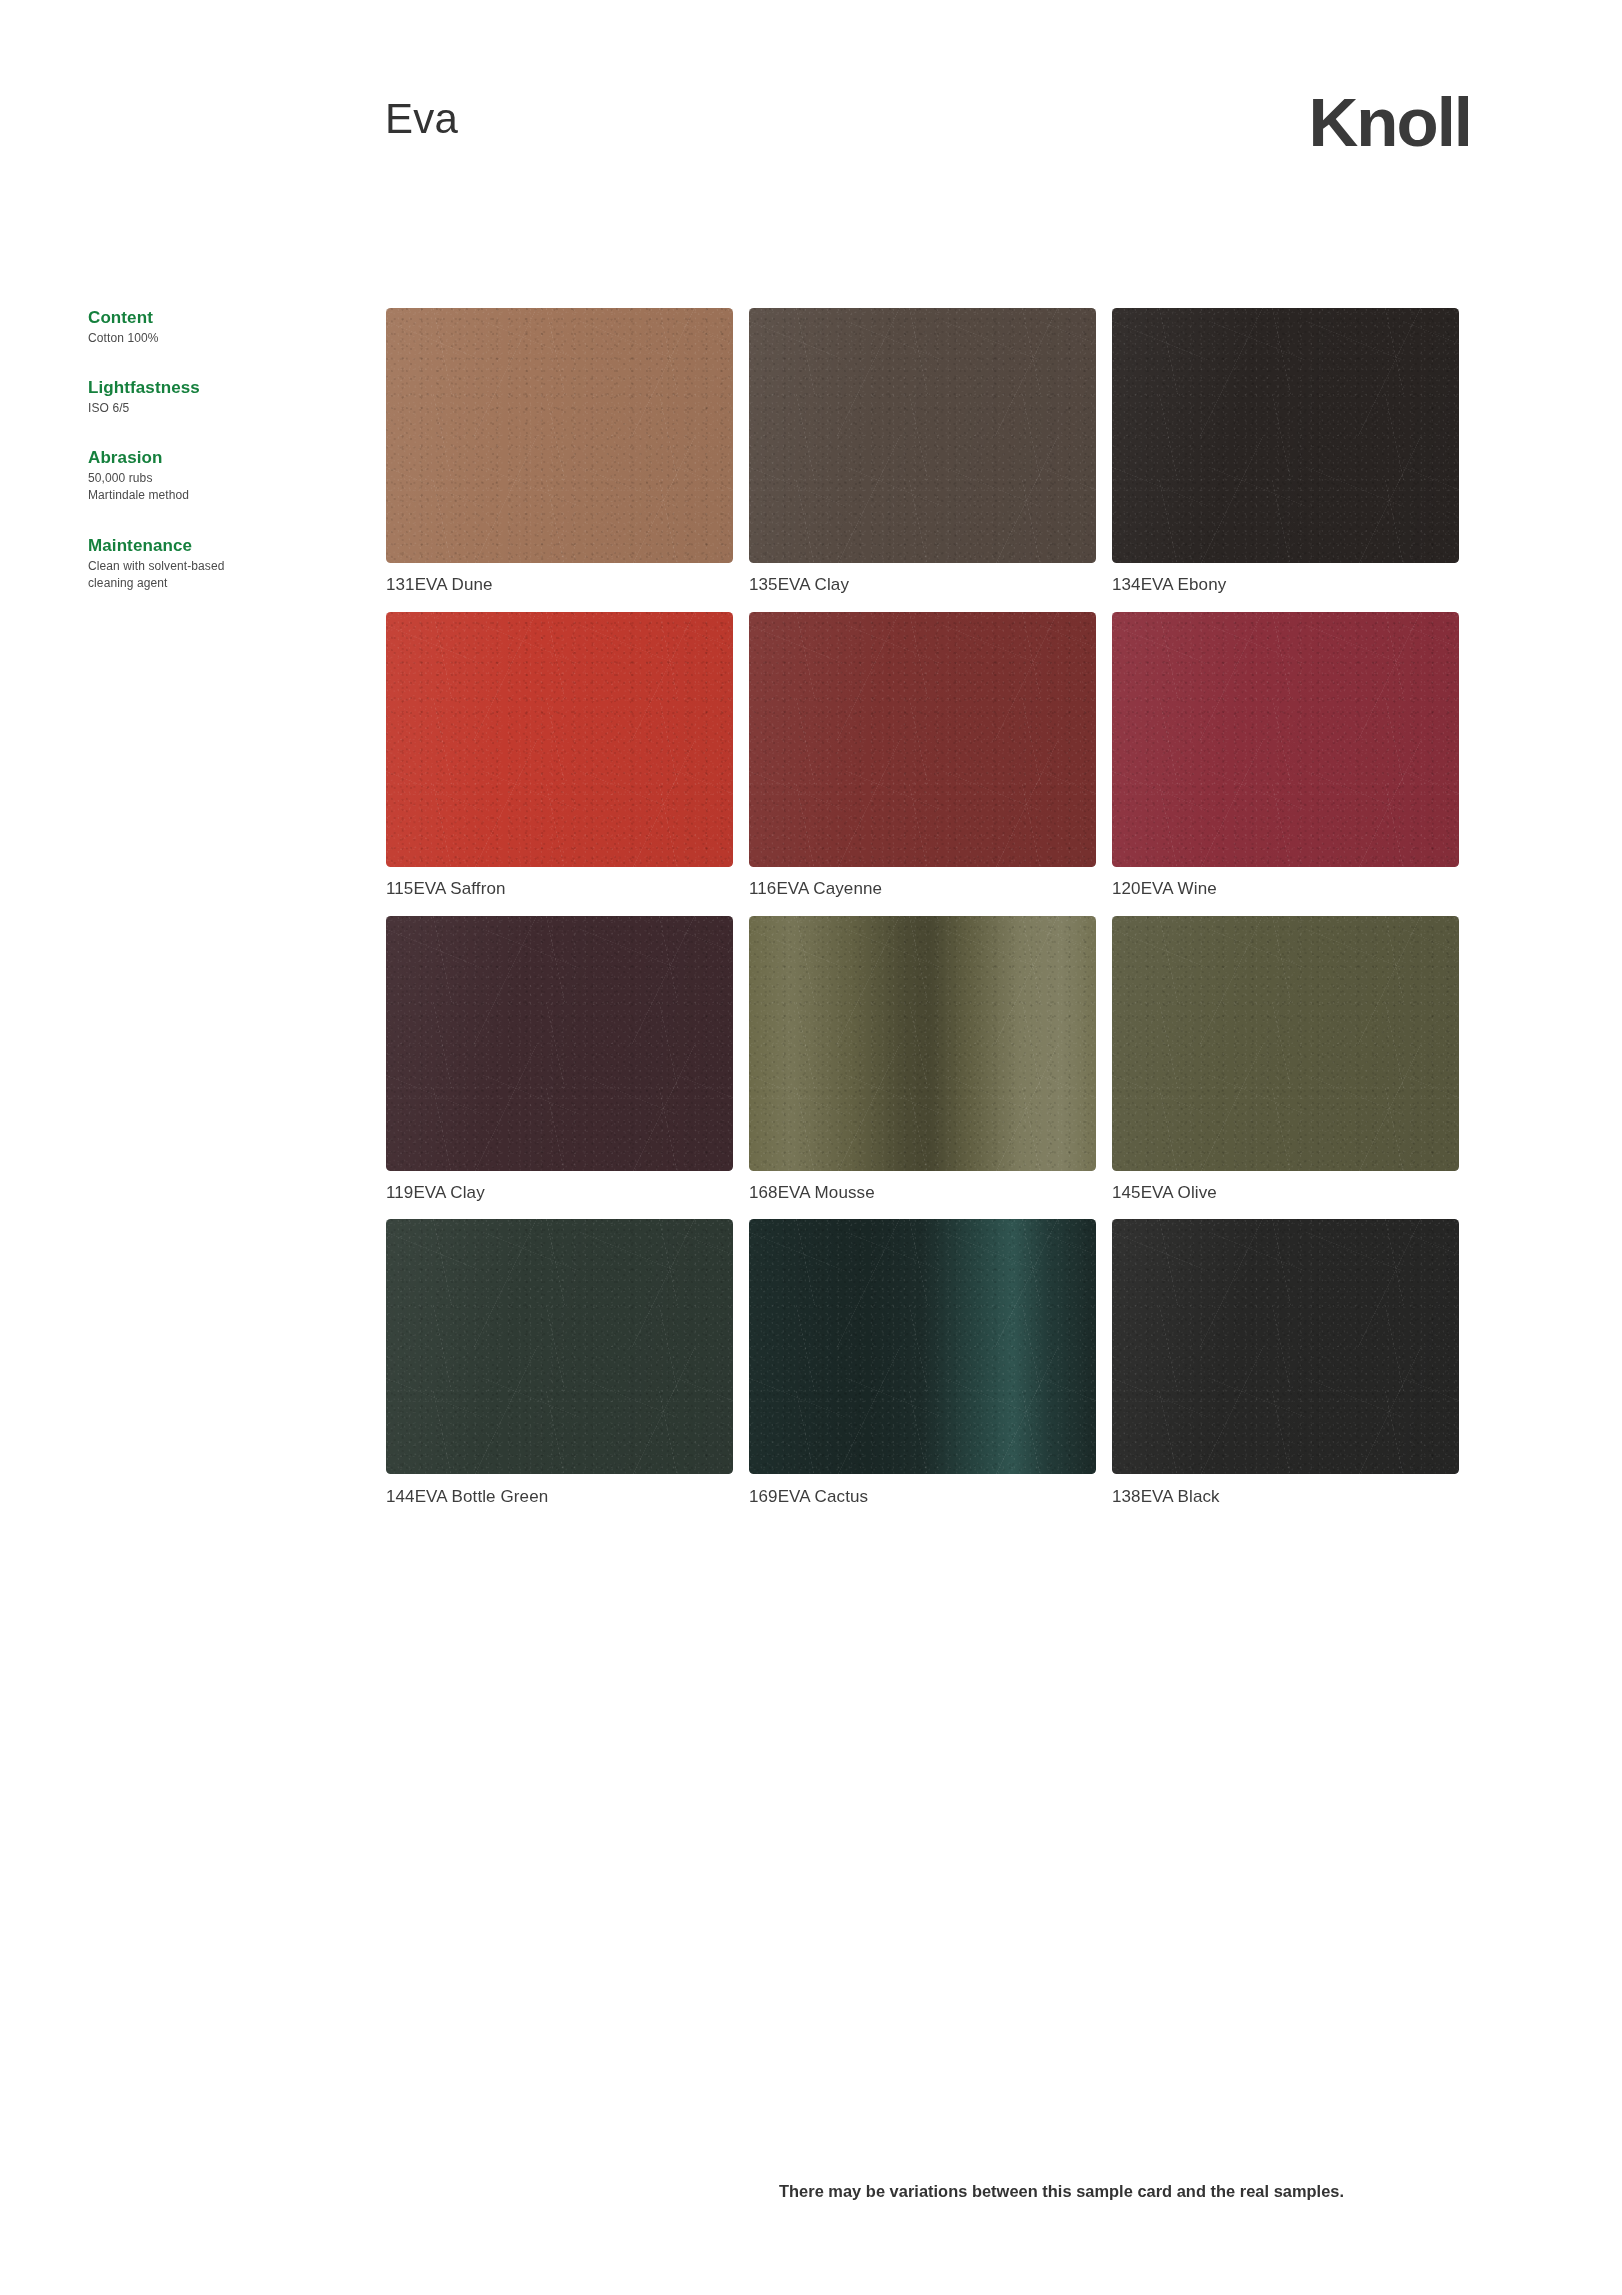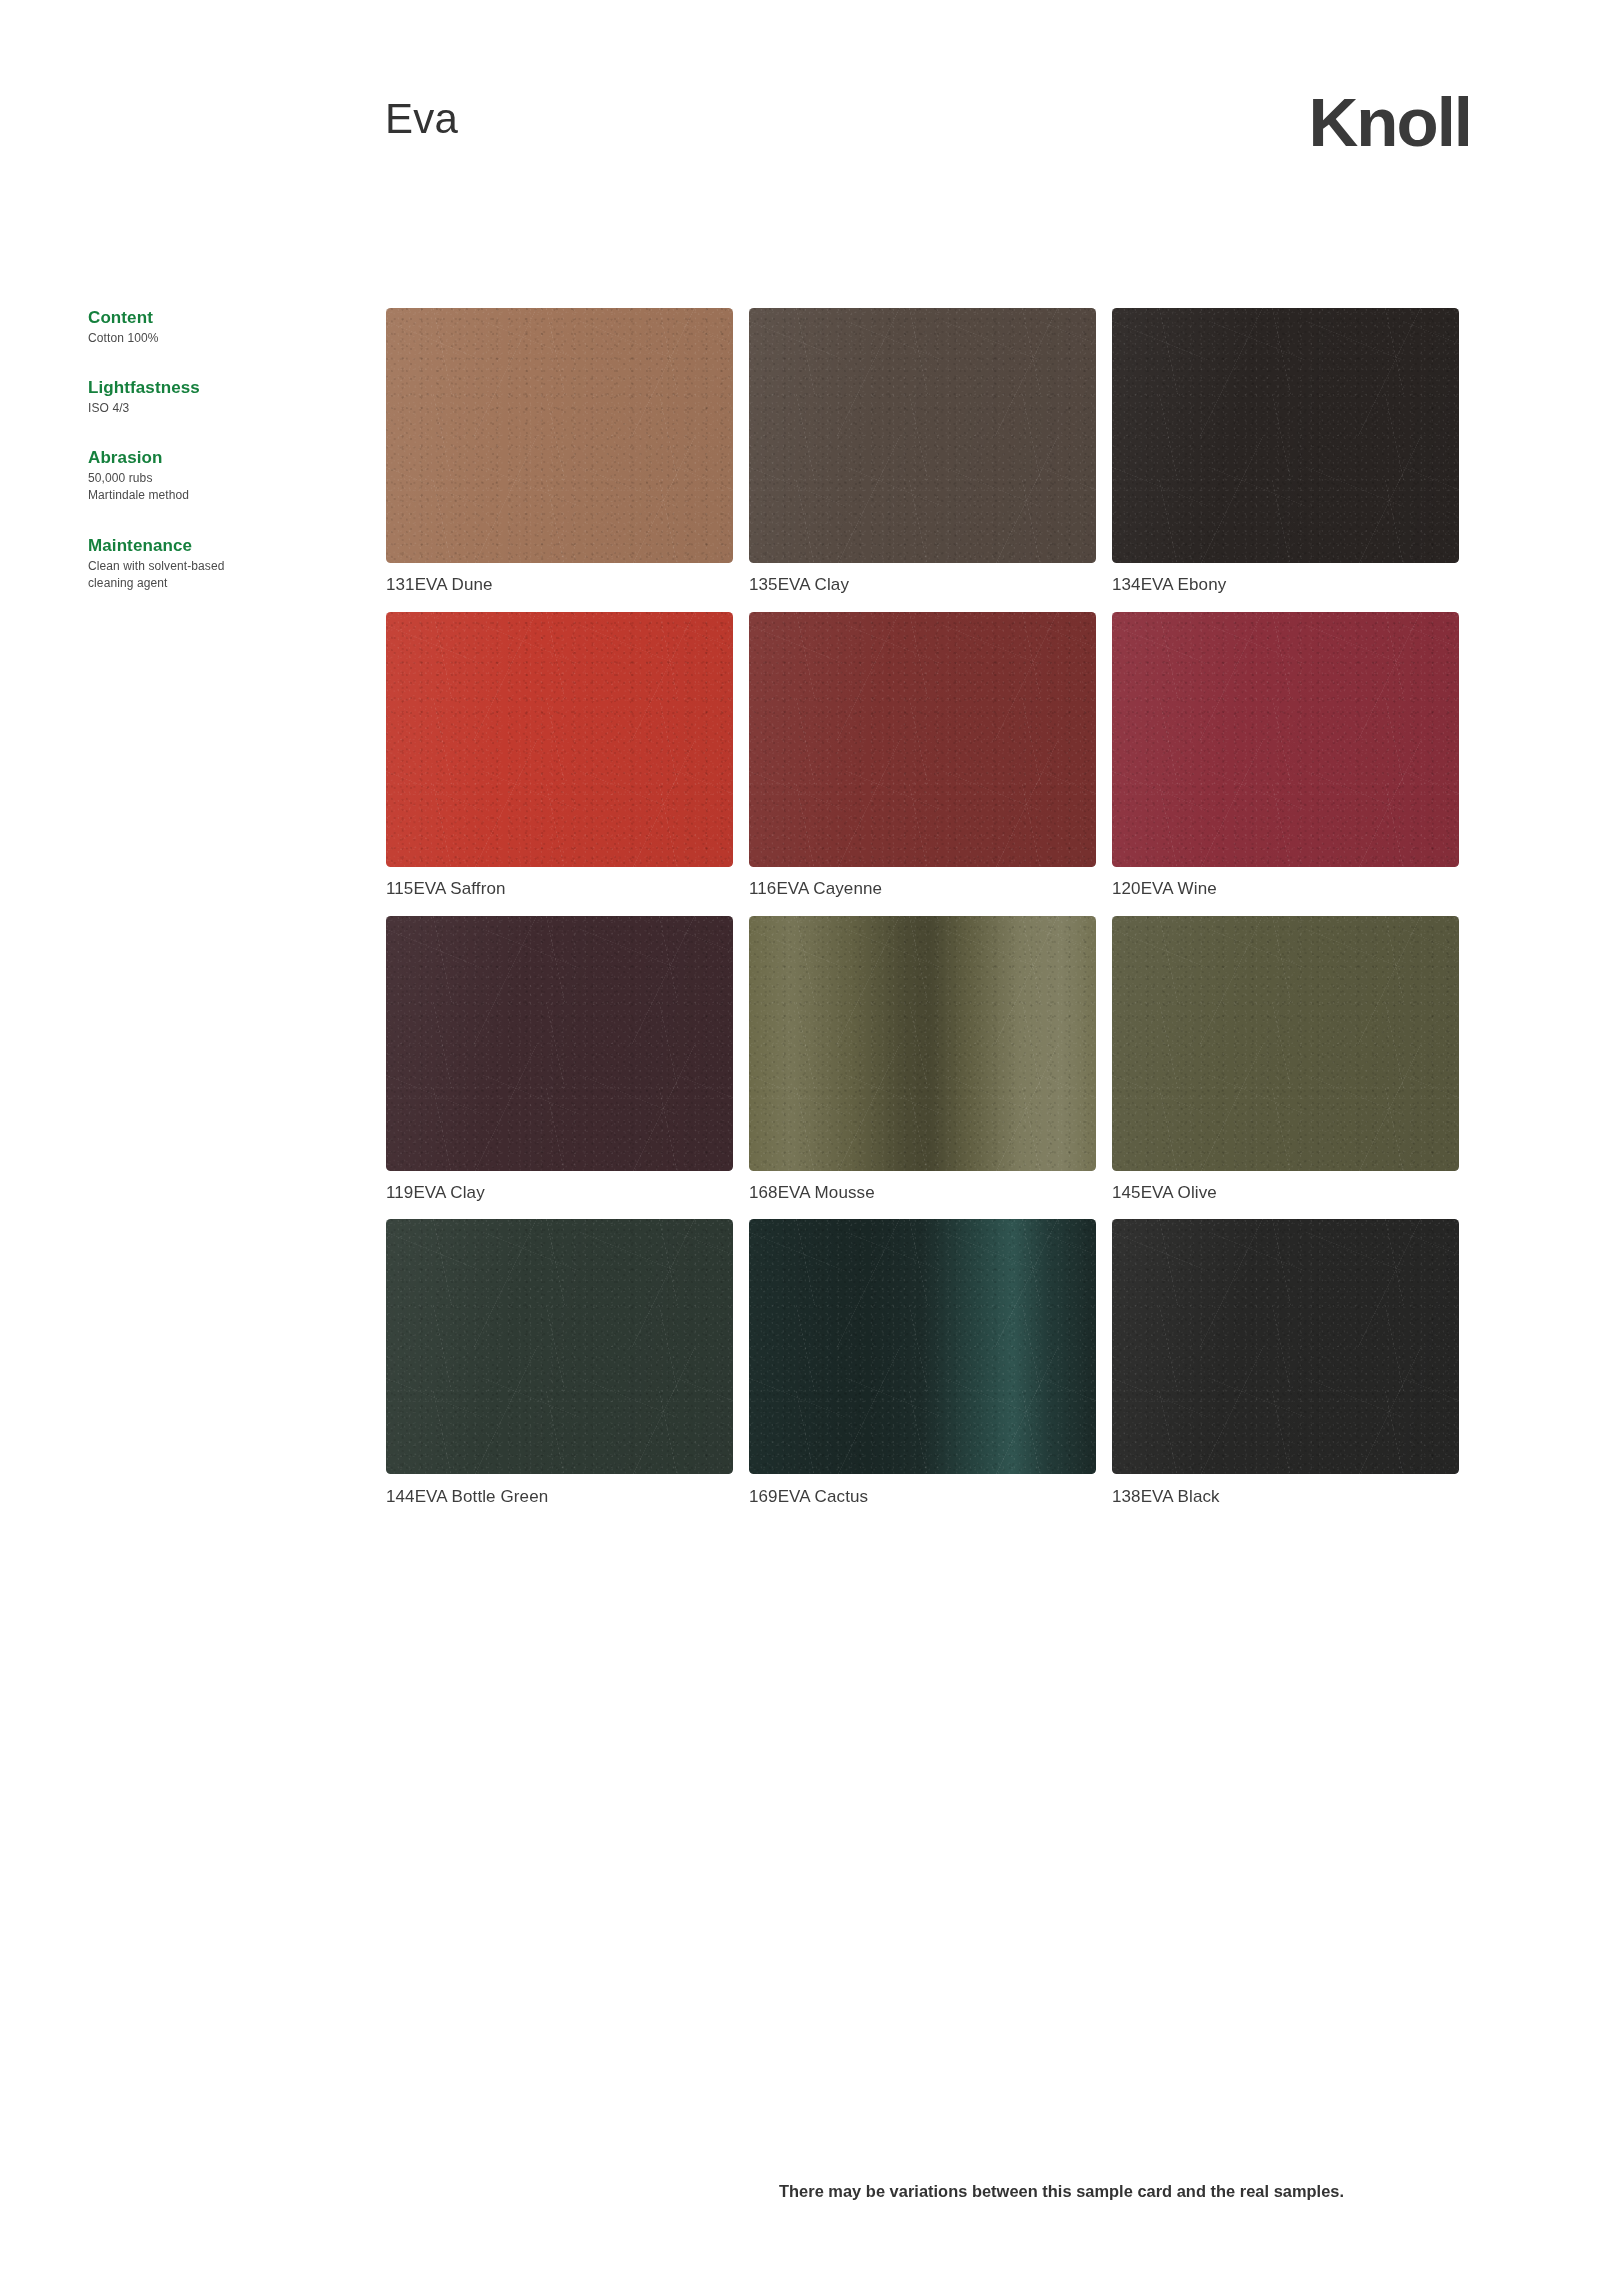--- a/index.html
+++ b/index.html
@@ -199,21 +199,21 @@
 
 <div class="spec-column">
 
   <div class="spec-block">
     <div class="spec-heading">Content</div>
     <div class="spec-value">Cotton 100%</div>
   </div>
 
   <div class="spec-block">
     <div class="spec-heading">Lightfastness</div>
-    <div class="spec-value">ISO 4/3</div>
+    <div class="spec-value">ISO 6/5</div>
   </div>
 
   <div class="spec-block">
     <div class="spec-heading">Abrasion</div>
     <div class="spec-value">50,000 rubs</div>
     <div class="spec-value">Martindale method</div>
   </div>
 
   <div class="spec-block">
     <div class="spec-heading">Maintenance</div>

